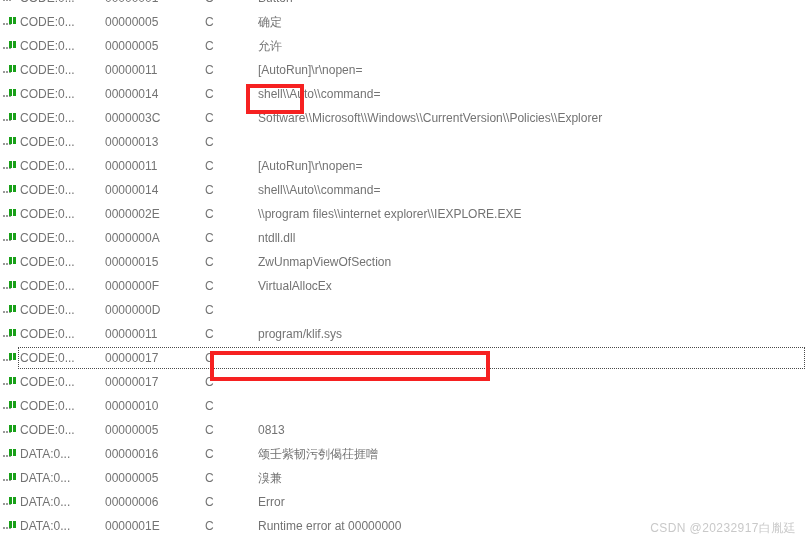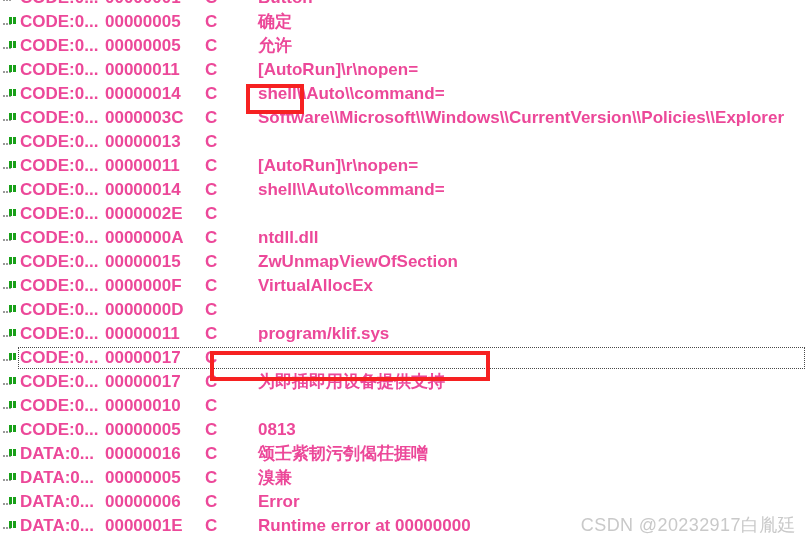--- a/index.html
+++ b/index.html
@@ -22,23 +22,22 @@
     top: 0;
     width: 810px;
     height: 543px;
   }
 
   .row {
     position: relative;
     height: 24px;
     line-height: 24px;
     white-space: nowrap;
-    font-size: 17px;
-    color: #ec4899;
-    font-weight: bold;
+    font-size: 12px;
+    color: #737373;
   }
 
   
   .row.clipped {
     height: 10px;
     line-height: 10px;
     overflow: hidden;
   }
   .row.clipped .cell {
     line-height: 24px;
@@ -113,21 +112,21 @@
     left: 210px;
     top: 351px;
     width: 280px;
     height: 30px;
   }
 
   #watermark {
     position: absolute;
     right: 14px;
     bottom: 6px;
-    font-size: 18px;
+    font-size: 12px;
     color: #c9c9c9;
     letter-spacing: 0.4px;
     white-space: nowrap;
   }
 </style>
 </head>
 <body>
 
 <div id="strings-list">
     <div class="row clipped">
@@ -190,20 +189,21 @@
       <span class="cell c-addr">CODE:0...</span>
       <span class="cell c-len">00000014</span>
       <span class="cell c-type">C</span>
       <span class="cell c-str">shell\\Auto\\command=</span>
     </div>
     <div class="row">
       <span class="cell c-icon"><span class="str-icon"><i class="d d1"></i><i class="d d2"></i><i class="d d3"></i><i class="q q1"></i><i class="q q2"></i></span></span>
       <span class="cell c-addr">CODE:0...</span>
       <span class="cell c-len">0000002E</span>
       <span class="cell c-type">C</span>
+      <span class="cell c-str">\\program files\\internet explorer\\IEXPLORE.EXE</span>
     </div>
     <div class="row">
       <span class="cell c-icon"><span class="str-icon"><i class="d d1"></i><i class="d d2"></i><i class="d d3"></i><i class="q q1"></i><i class="q q2"></i></span></span>
       <span class="cell c-addr">CODE:0...</span>
       <span class="cell c-len">0000000A</span>
       <span class="cell c-type">C</span>
       <span class="cell c-str">ntdll.dll</span>
     </div>
     <div class="row">
       <span class="cell c-icon"><span class="str-icon"><i class="d d1"></i><i class="d d2"></i><i class="d d3"></i><i class="q q1"></i><i class="q q2"></i></span></span>
@@ -237,21 +237,20 @@
       <span class="cell c-addr">CODE:0...</span>
       <span class="cell c-len">00000017</span>
       <span class="cell c-type">C</span>
       <div class="focus-rect"></div>
     </div>
     <div class="row">
       <span class="cell c-icon"><span class="str-icon"><i class="d d1"></i><i class="d d2"></i><i class="d d3"></i><i class="q q1"></i><i class="q q2"></i></span></span>
       <span class="cell c-addr">CODE:0...</span>
       <span class="cell c-len">00000017</span>
       <span class="cell c-type">C</span>
-      <span class="cell c-str">为即插即用设备提供支持</span>
     </div>
     <div class="row">
       <span class="cell c-icon"><span class="str-icon"><i class="d d1"></i><i class="d d2"></i><i class="d d3"></i><i class="q q1"></i><i class="q q2"></i></span></span>
       <span class="cell c-addr">CODE:0...</span>
       <span class="cell c-len">00000010</span>
       <span class="cell c-type">C</span>
     </div>
     <div class="row">
       <span class="cell c-icon"><span class="str-icon"><i class="d d1"></i><i class="d d2"></i><i class="d d3"></i><i class="q q1"></i><i class="q q2"></i></span></span>
       <span class="cell c-addr">CODE:0...</span>

